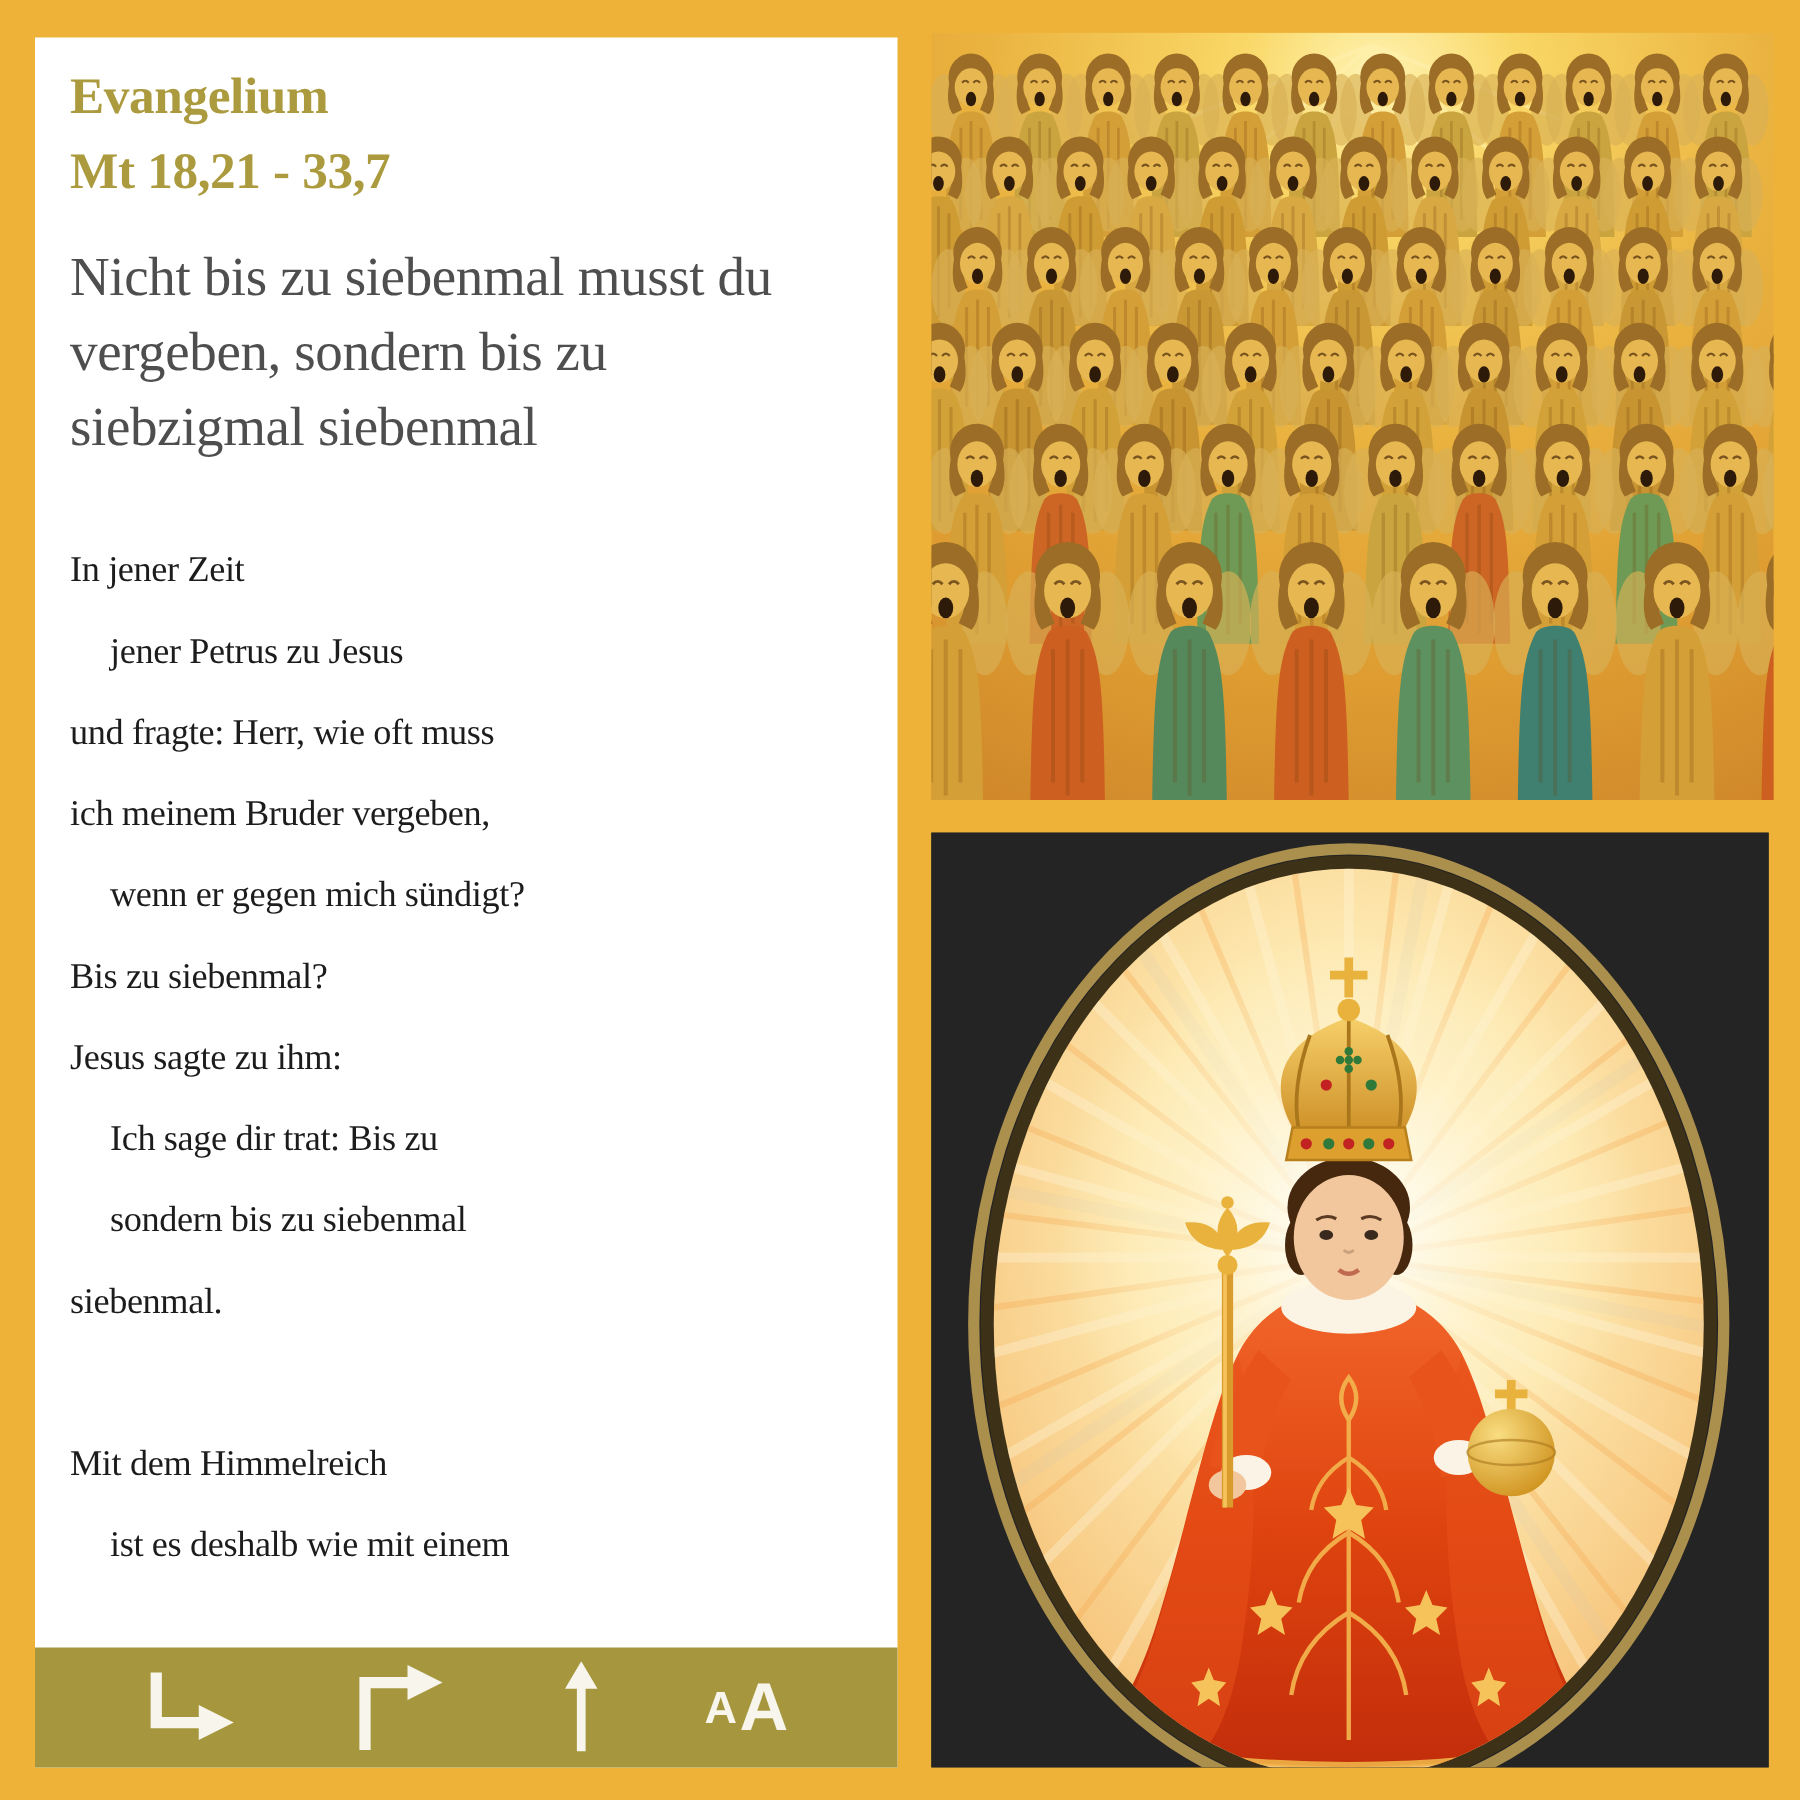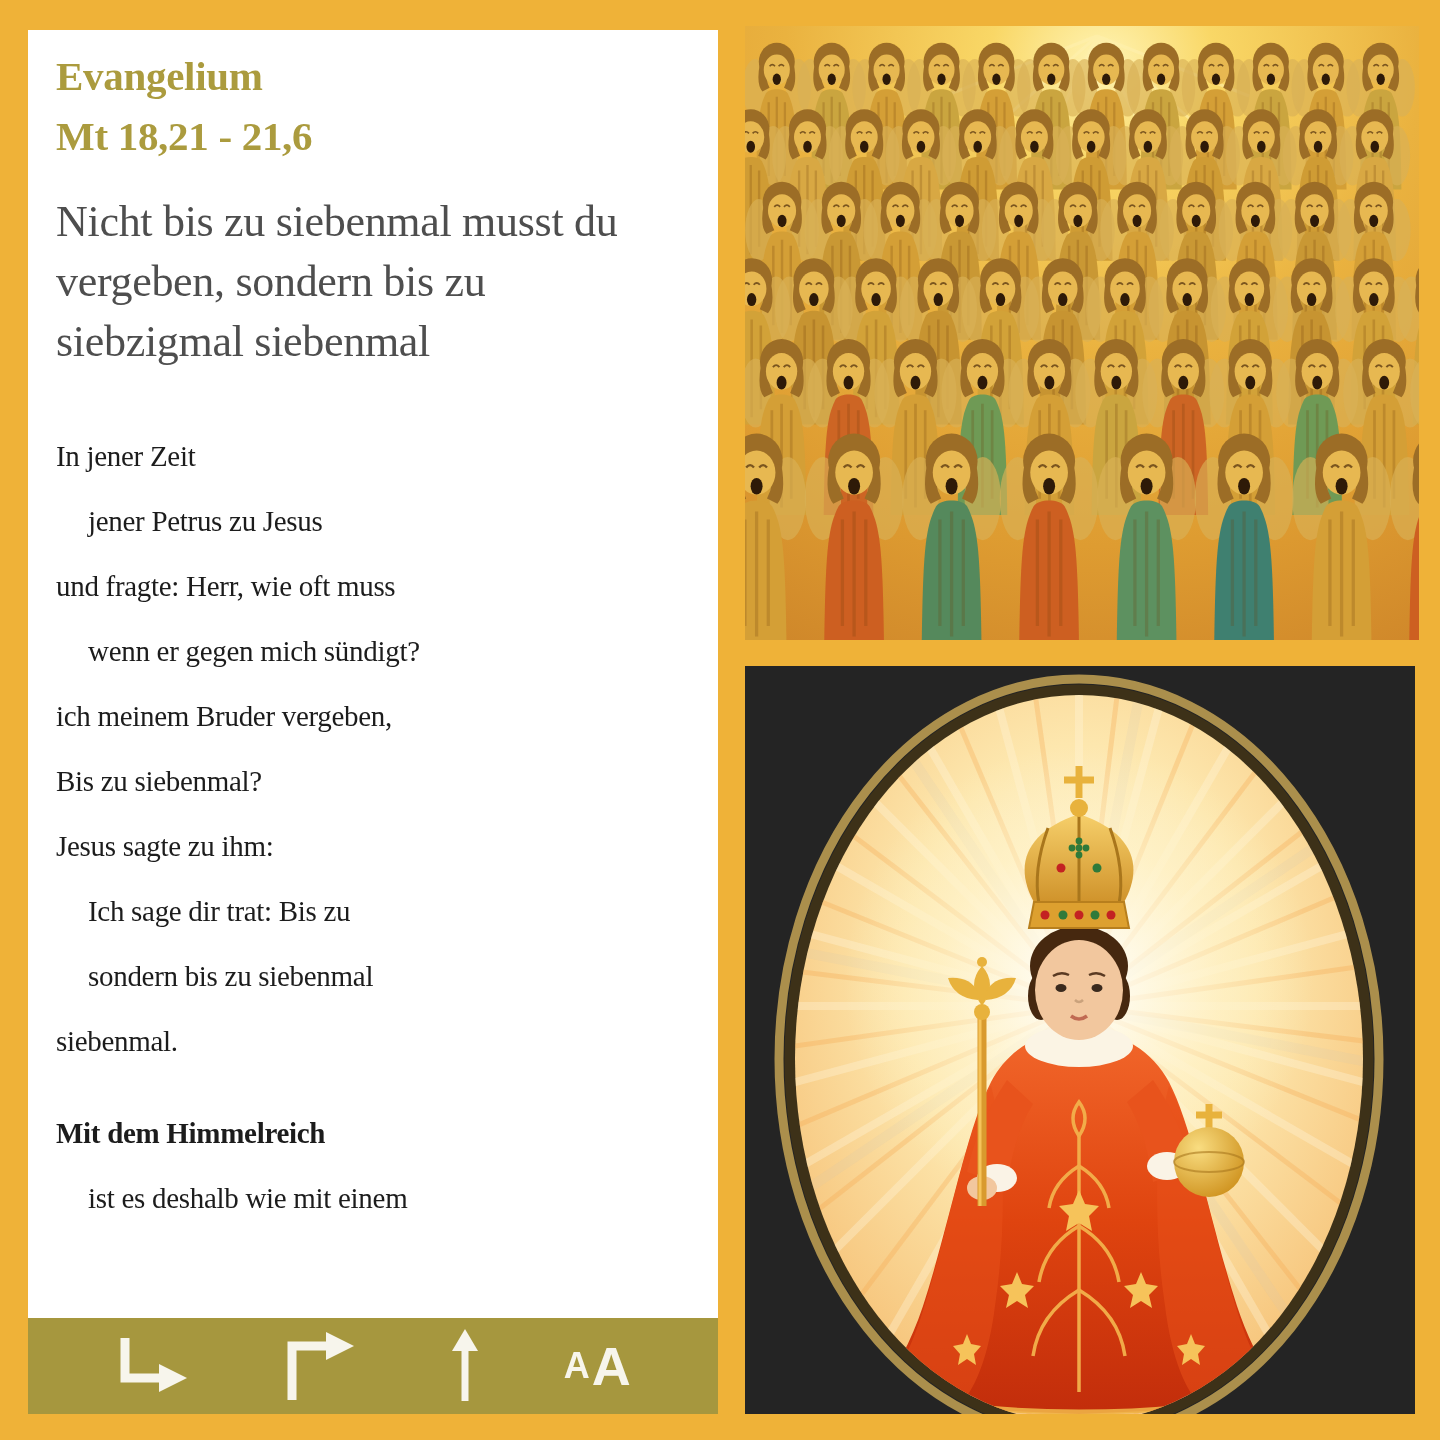--- a/index.html
+++ b/index.html
@@ -14,21 +14,21 @@
     background:#ffffff;display:flex;flex-direction:column;
   }
   .reading-content{
     flex:1 1 auto;overflow:hidden;padding:16px 24px 0 28px;
   }
   .reading-heading{color:#ab9b3e;font-weight:bold;font-size:41px;line-height:60px;letter-spacing:-0.3px;}
   .reading-summary{margin-top:26px;color:#4e4e4e;font-size:44px;line-height:60px;letter-spacing:-0.3px;font-weight:400;}
   .reading-body{margin-top:52px;color:#1c1c1c;font-size:29px;line-height:65px;letter-spacing:-0.3px;}
   .bline{white-space:nowrap;}
   .bline.indent{padding-left:32px;}
-  .bline.para-gap{margin-top:27px;font-weight:bold;}
+  .bline.para-gap{margin-top:65px;}
   
   .toolbar{
     flex:0 0 96px;background:#a6973e;
     display:flex;align-items:center;justify-content:space-around;
     padding:0 46px;
   }
   .tb-btn{background:none;border:none;padding:0;margin:0;cursor:pointer;
     display:flex;align-items:center;justify-content:center;height:96px;}
   .tb-btn svg{display:block;}
   .aa-label{color:#f7f5ec;font-family:"Liberation Sans",sans-serif;font-weight:bold;display:flex;align-items:center;}
@@ -39,34 +39,34 @@
   .artwork svg{display:block;}
   .choir-art{left:745px;top:26px;width:674px;height:614px;}
   .infant-art{left:745px;top:666px;width:670px;height:748px;background:#242424;}
 </style>
 </head>
 <body>
 
 <div class="reading-panel">
   <div class="reading-content">
     <div class="reading-heading">Evangelium</div>
-    <div class="reading-heading">Mt 18,21 - 21,6</div>
+    <div class="reading-heading">Mt 18,21 - 33,7</div>
 
     <div class="reading-summary">
       <div class="bline">Nicht bis zu siebenmal musst du</div>
       <div class="bline">vergeben, sondern bis zu</div>
       <div class="bline">siebzigmal siebenmal</div>
     </div>
 
     <div class="reading-body">
       <div class="bline">In jener Zeit</div>
       <div class="bline indent">jener Petrus zu Jesus</div>
       <div class="bline">und fragte: Herr, wie oft muss</div>
+      <div class="bline">ich meinem Bruder vergeben,</div>
       <div class="bline indent">wenn er gegen mich sündigt?</div>
-      <div class="bline">ich meinem Bruder vergeben,</div>
       <div class="bline">Bis zu siebenmal?</div>
       <div class="bline">Jesus sagte zu ihm:</div>
       <div class="bline indent">Ich sage dir trat: Bis zu</div>
       <div class="bline indent">sondern bis zu siebenmal</div>
       <div class="bline">siebenmal.</div>
       <div class="bline para-gap">Mit dem Himmelreich</div>
       <div class="bline indent">ist es deshalb wie mit einem</div>
     </div>
   </div>
 

